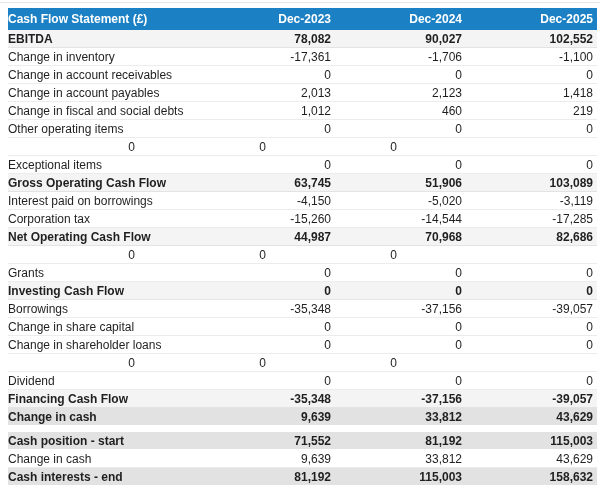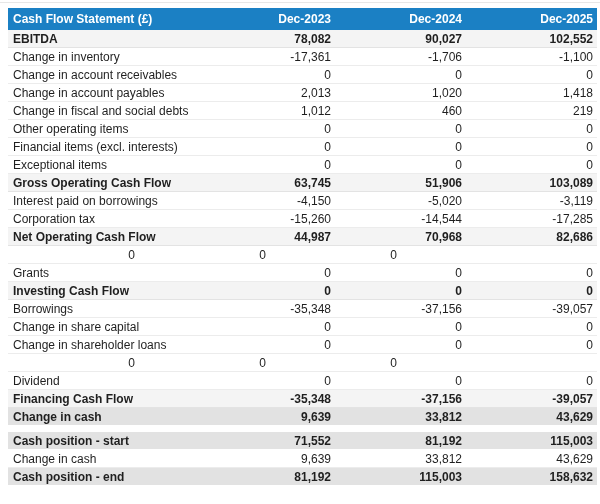--- a/index.html
+++ b/index.html
@@ -56,21 +56,20 @@
     background: #e2e2e2;
     font-weight: bold;
     border-bottom: 1px solid #ffffff;
   }
   .spacer {
     height: 6px;
     background: #ffffff;
   }
   .cell-label {
     flex: 1 1 auto;
-    padding-left: 5px;
     white-space: nowrap;
     overflow: hidden;
   }
   .cell-num {
     flex: 0 0 127px;
     width: 127px;
     text-align: right;
     padding-right: 4px;
     white-space: nowrap;
   }
@@ -102,37 +101,36 @@
       </div>
       <div class="row">
         <div class="cell-label">Change in account receivables</div>
         <div class="cell-num">0</div>
         <div class="cell-num">0</div>
         <div class="cell-num">0</div>
       </div>
       <div class="row">
         <div class="cell-label">Change in account payables</div>
         <div class="cell-num">2,013</div>
-        <div class="cell-num">1,020</div>
+        <div class="cell-num">2,123</div>
         <div class="cell-num">1,418</div>
       </div>
       <div class="row">
         <div class="cell-label">Change in fiscal and social debts</div>
         <div class="cell-num">1,012</div>
         <div class="cell-num">460</div>
         <div class="cell-num">219</div>
       </div>
       <div class="row">
         <div class="cell-label">Other operating items</div>
         <div class="cell-num">0</div>
         <div class="cell-num">0</div>
         <div class="cell-num">0</div>
       </div>
       <div class="row">
-        <div class="cell-label">Financial items (excl. interests)</div>
         <div class="cell-num">0</div>
         <div class="cell-num">0</div>
         <div class="cell-num">0</div>
       </div>
       <div class="row">
         <div class="cell-label">Exceptional items</div>
         <div class="cell-num">0</div>
         <div class="cell-num">0</div>
         <div class="cell-num">0</div>
       </div>
@@ -225,19 +223,19 @@
         <div class="cell-num">81,192</div>
         <div class="cell-num">115,003</div>
       </div>
       <div class="row">
         <div class="cell-label">Change in cash</div>
         <div class="cell-num">9,639</div>
         <div class="cell-num">33,812</div>
         <div class="cell-num">43,629</div>
       </div>
       <div class="row strong">
-        <div class="cell-label">Cash position - end</div>
+        <div class="cell-label">Cash interests - end</div>
         <div class="cell-num">81,192</div>
         <div class="cell-num">115,003</div>
         <div class="cell-num">158,632</div>
       </div>
     </div>
 </div>
 
 </body></html>

